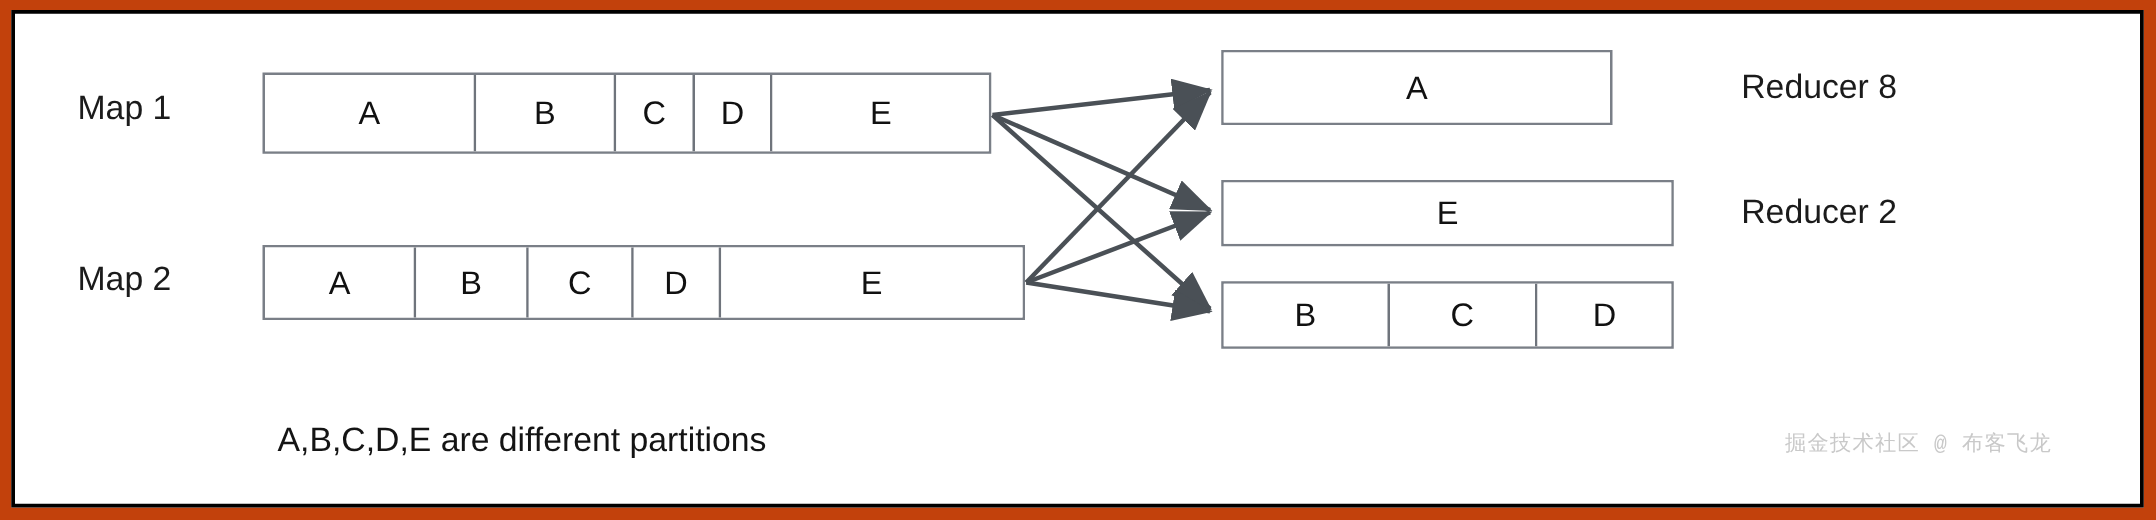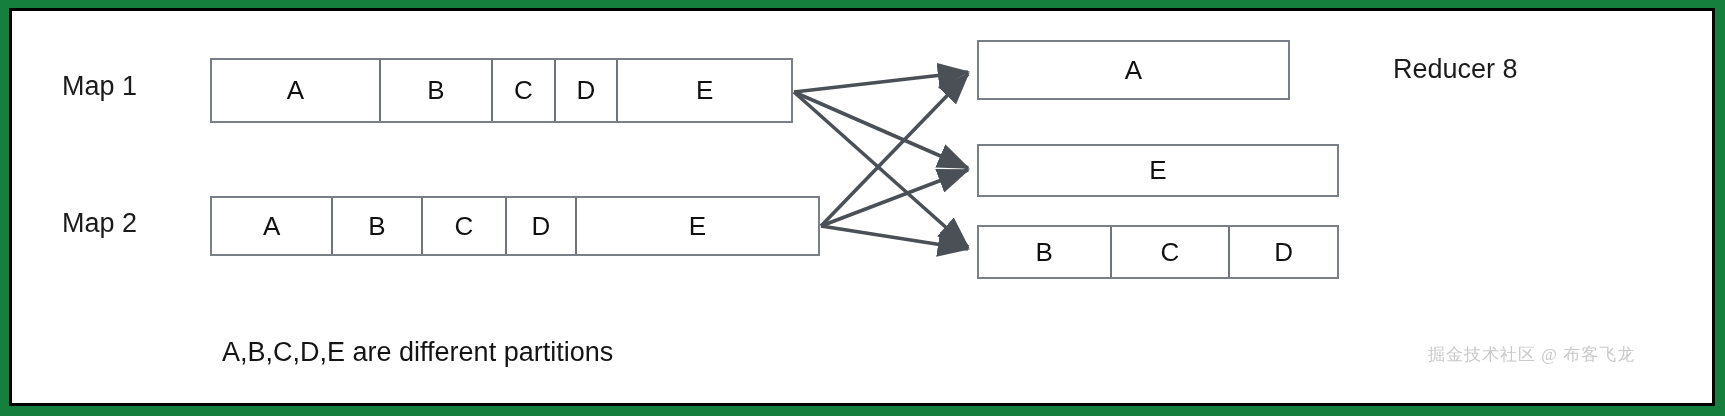--- a/index.html
+++ b/index.html
@@ -7,21 +7,21 @@
     padding: 0;
     background: #ffffff;
   }
   body {
     font-family: "Liberation Sans", sans-serif;
   }
   #canvas {
     position: relative;
     width: 1725px;
     height: 416px;
-    background: #15803d;
+    background: #c2410c;
     overflow: hidden;
   }
   
   #outer-frame {
     position: absolute;
     left: 9px;
     top: 8px;
     width: 1706px;
     height: 398px;
     border: 3px solid #000000;
@@ -80,21 +80,21 @@
   }
   
   #watermark {
     position: absolute;
     left: 1428px;
     top: 343px;
     font-size: 17px;
     color: #c9c9c9;
     white-space: nowrap;
     letter-spacing: 1px;
-    font-family: Liberation Serif, serif;
+    font-family: Liberation Mono, monospace;
   }
 </style>
 </head>
 <body>
 
 <div id="canvas">
 
   <div id="outer-frame"></div>
 
   <div class="side-label" style="left:62px; top:73px;">Map 1</div>
@@ -118,20 +118,21 @@
   </div>
 
   <div class="strip" id="red1-strip" style="left:977px; top:40px; width:313px; height:60px;">
     <div class="cell" style="width:100%;">A</div>
   </div>
   <div class="side-label" style="left:1393px; top:56px;">Reducer 8</div>
 
   <div class="strip" id="red2-strip" style="left:977px; top:144px; width:362px; height:53px;">
     <div class="cell" style="width:100%;">E</div>
   </div>
+  <div class="side-label" style="left:1393px; top:156px;">Reducer 2</div>
 
   <div class="strip" id="red3-strip" style="left:977px; top:225px; width:362px; height:54px;">
     <div class="cell" style="width:134px;">B</div>
     <div class="cell" style="width:120px;">C</div>
     <div class="cell" style="width:108px;">D</div>
   </div>
 
   <svg id="arrow-layer" viewBox="0 0 1725 416">
     <defs>
       <marker id="arrowhead" markerWidth="9" markerHeight="7" refX="8.4" refY="3.5" orient="auto" markerUnits="strokeWidth">

